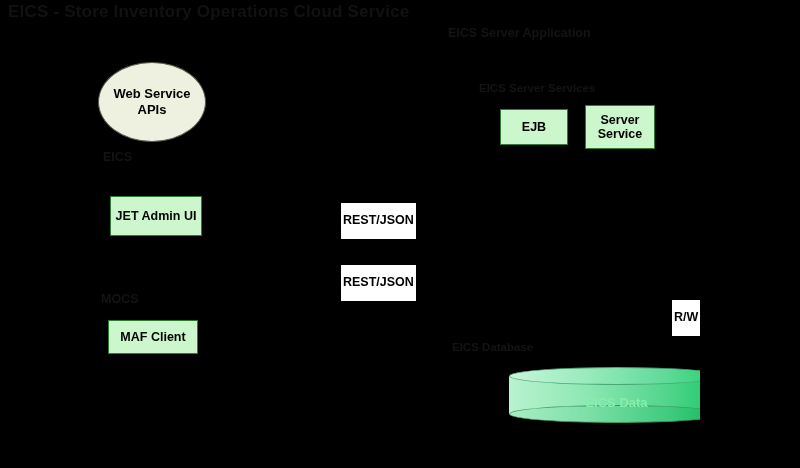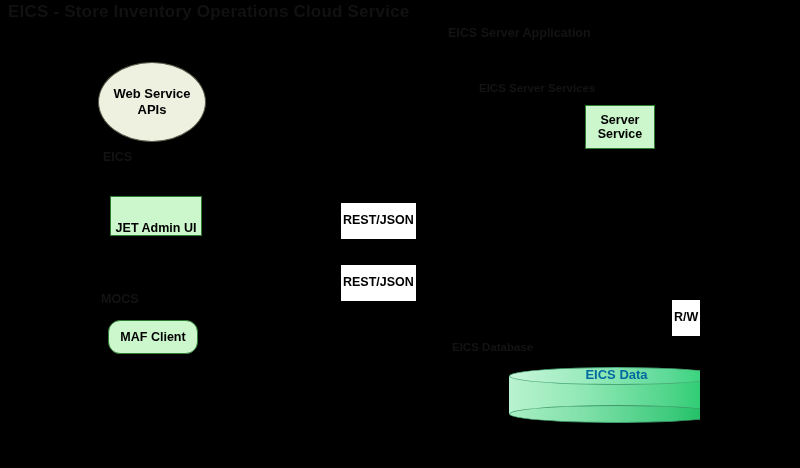--- a/index.html
+++ b/index.html
@@ -116,62 +116,65 @@
     width: 215px;
     height: 18px;
     border-radius: 50%;
     background: linear-gradient(to right, #a9eec4 0%, #7fe0a8 35%, #3fcb7e 75%, #10b857 100%);
     border: 1px solid #3f9869;
     box-sizing: border-box;
   }
   .cyl-label {
     position: absolute;
     left: 0;
-    top: 0;
+    top: 28px;
     width: 215px;
     text-align: center;
     font-size: 13px;
     font-weight: bold;
-    color: #0369a1;
+    color: #86efac;
     z-index: 3;
   }
 </style>
 </head>
 <body>
 
 <div id="canvas">
 
   <div class="abs diagram-title">EICS - Store Inventory Operations Cloud Service</div>
 
   <div class="abs ellipse" style="left:98px; top:62px; width:108px; height:80px;">
     <span>Web Service APIs</span>
   </div>
 
   <div class="abs group-label" style="left:103px; top:150px;">EICS</div>
 
-  <div class="abs box" style="left:110px; top:196px; width:92px; height:40px;align-items:flex-end;">
+  <div class="abs box" style="left:110px; top:196px; width:92px; height:40px;">
     <span>JET Admin UI</span>
   </div>
 
   <div class="abs group-label" style="left:101px; top:292px;">MOCS</div>
 
-  <div class="abs box" style="left:108px; top:320px; width:90px; height:34px;border-radius:12px;">
+  <div class="abs box" style="left:108px; top:320px; width:90px; height:34px;">
     <span>MAF Client</span>
   </div>
 
   <div class="abs edge-label" style="left:341px; top:203px;">REST/JSON</div>
 
   <div class="abs edge-label" style="left:341px; top:265px;">REST/JSON</div>
 
   <div class="abs edge-label" style="left:672px; top:300px;">R/W</div>
 
   <div class="abs group-label" style="left:448px; top:26px;">EICS Server Application</div>
 
   <div class="abs group-label small" style="left:479px; top:82px;">EICS Server Services</div>
 
+  <div class="abs box" style="left:500px; top:109px; width:68px; height:36px;">
+    <span>EJB</span>
+  </div>
 
   <div class="abs box" style="left:585px; top:105px; width:70px; height:44px;justify-content:center;">
     <span>Server Service</span>
   </div>
 
 
   <div class="abs group-label small" style="left:452px; top:341px;">EICS Database</div>
 
   <div class="abs cylinder" style="left:509px; top:367px;">
     <div class="cyl-body"></div>

